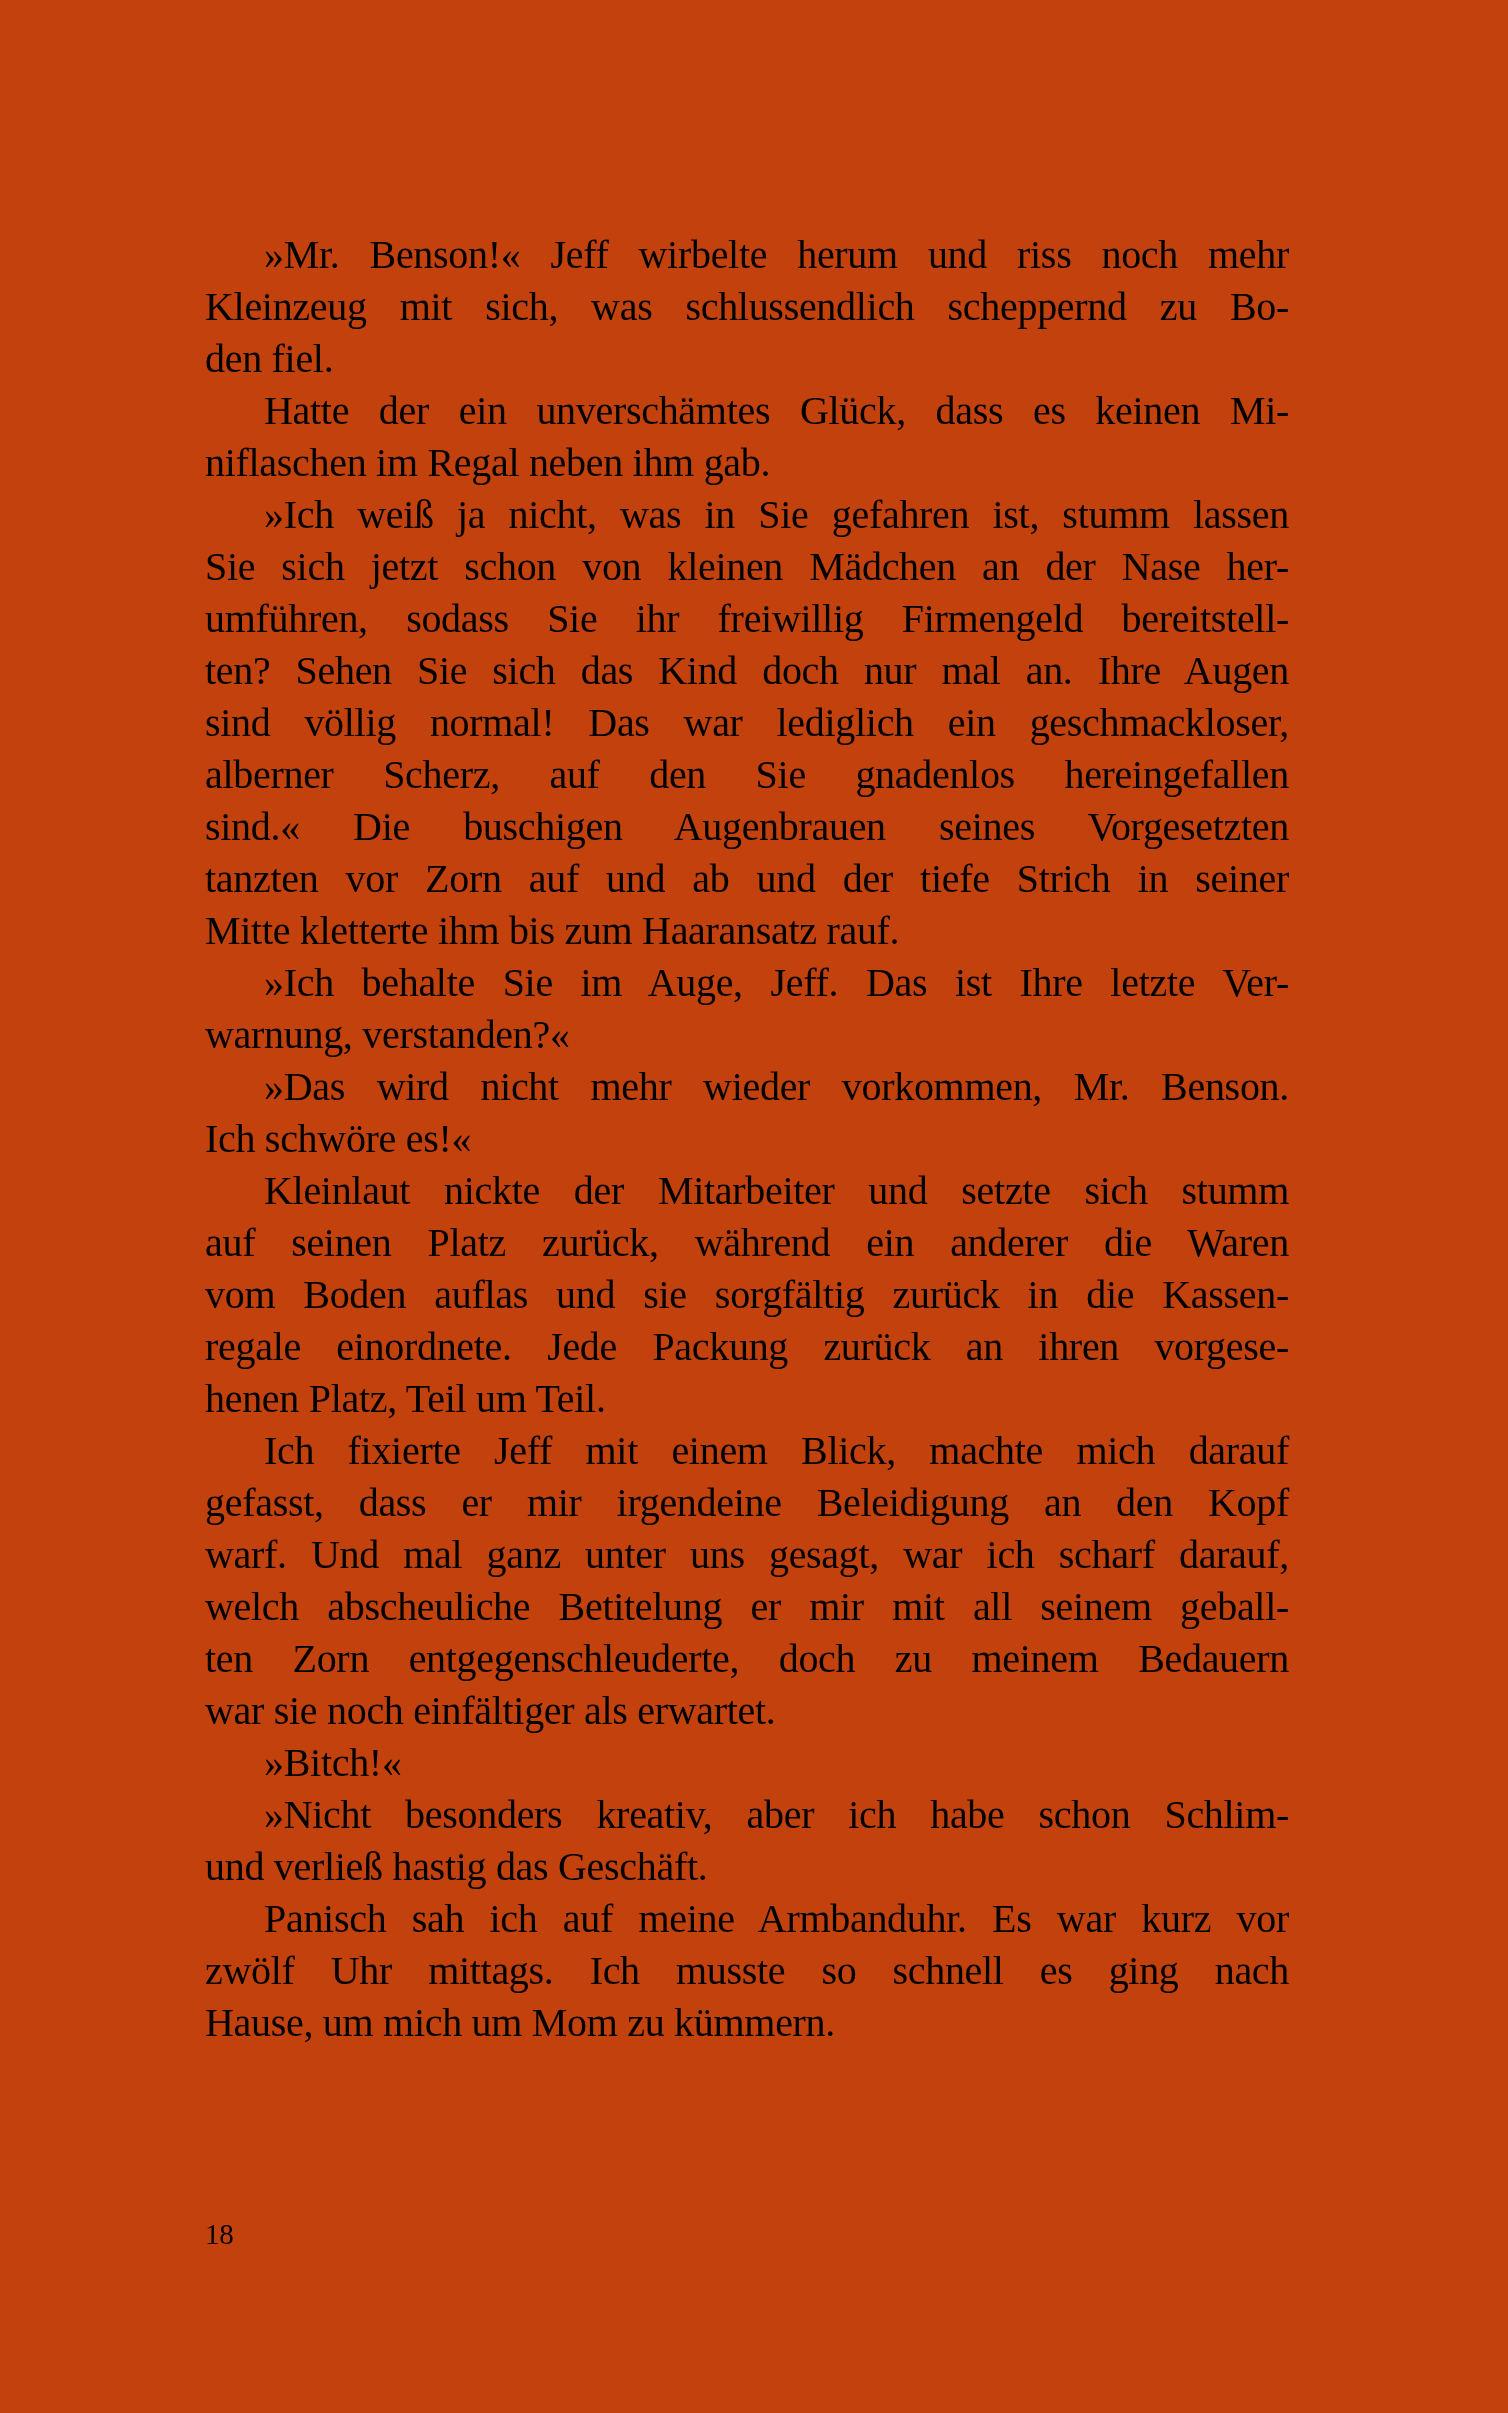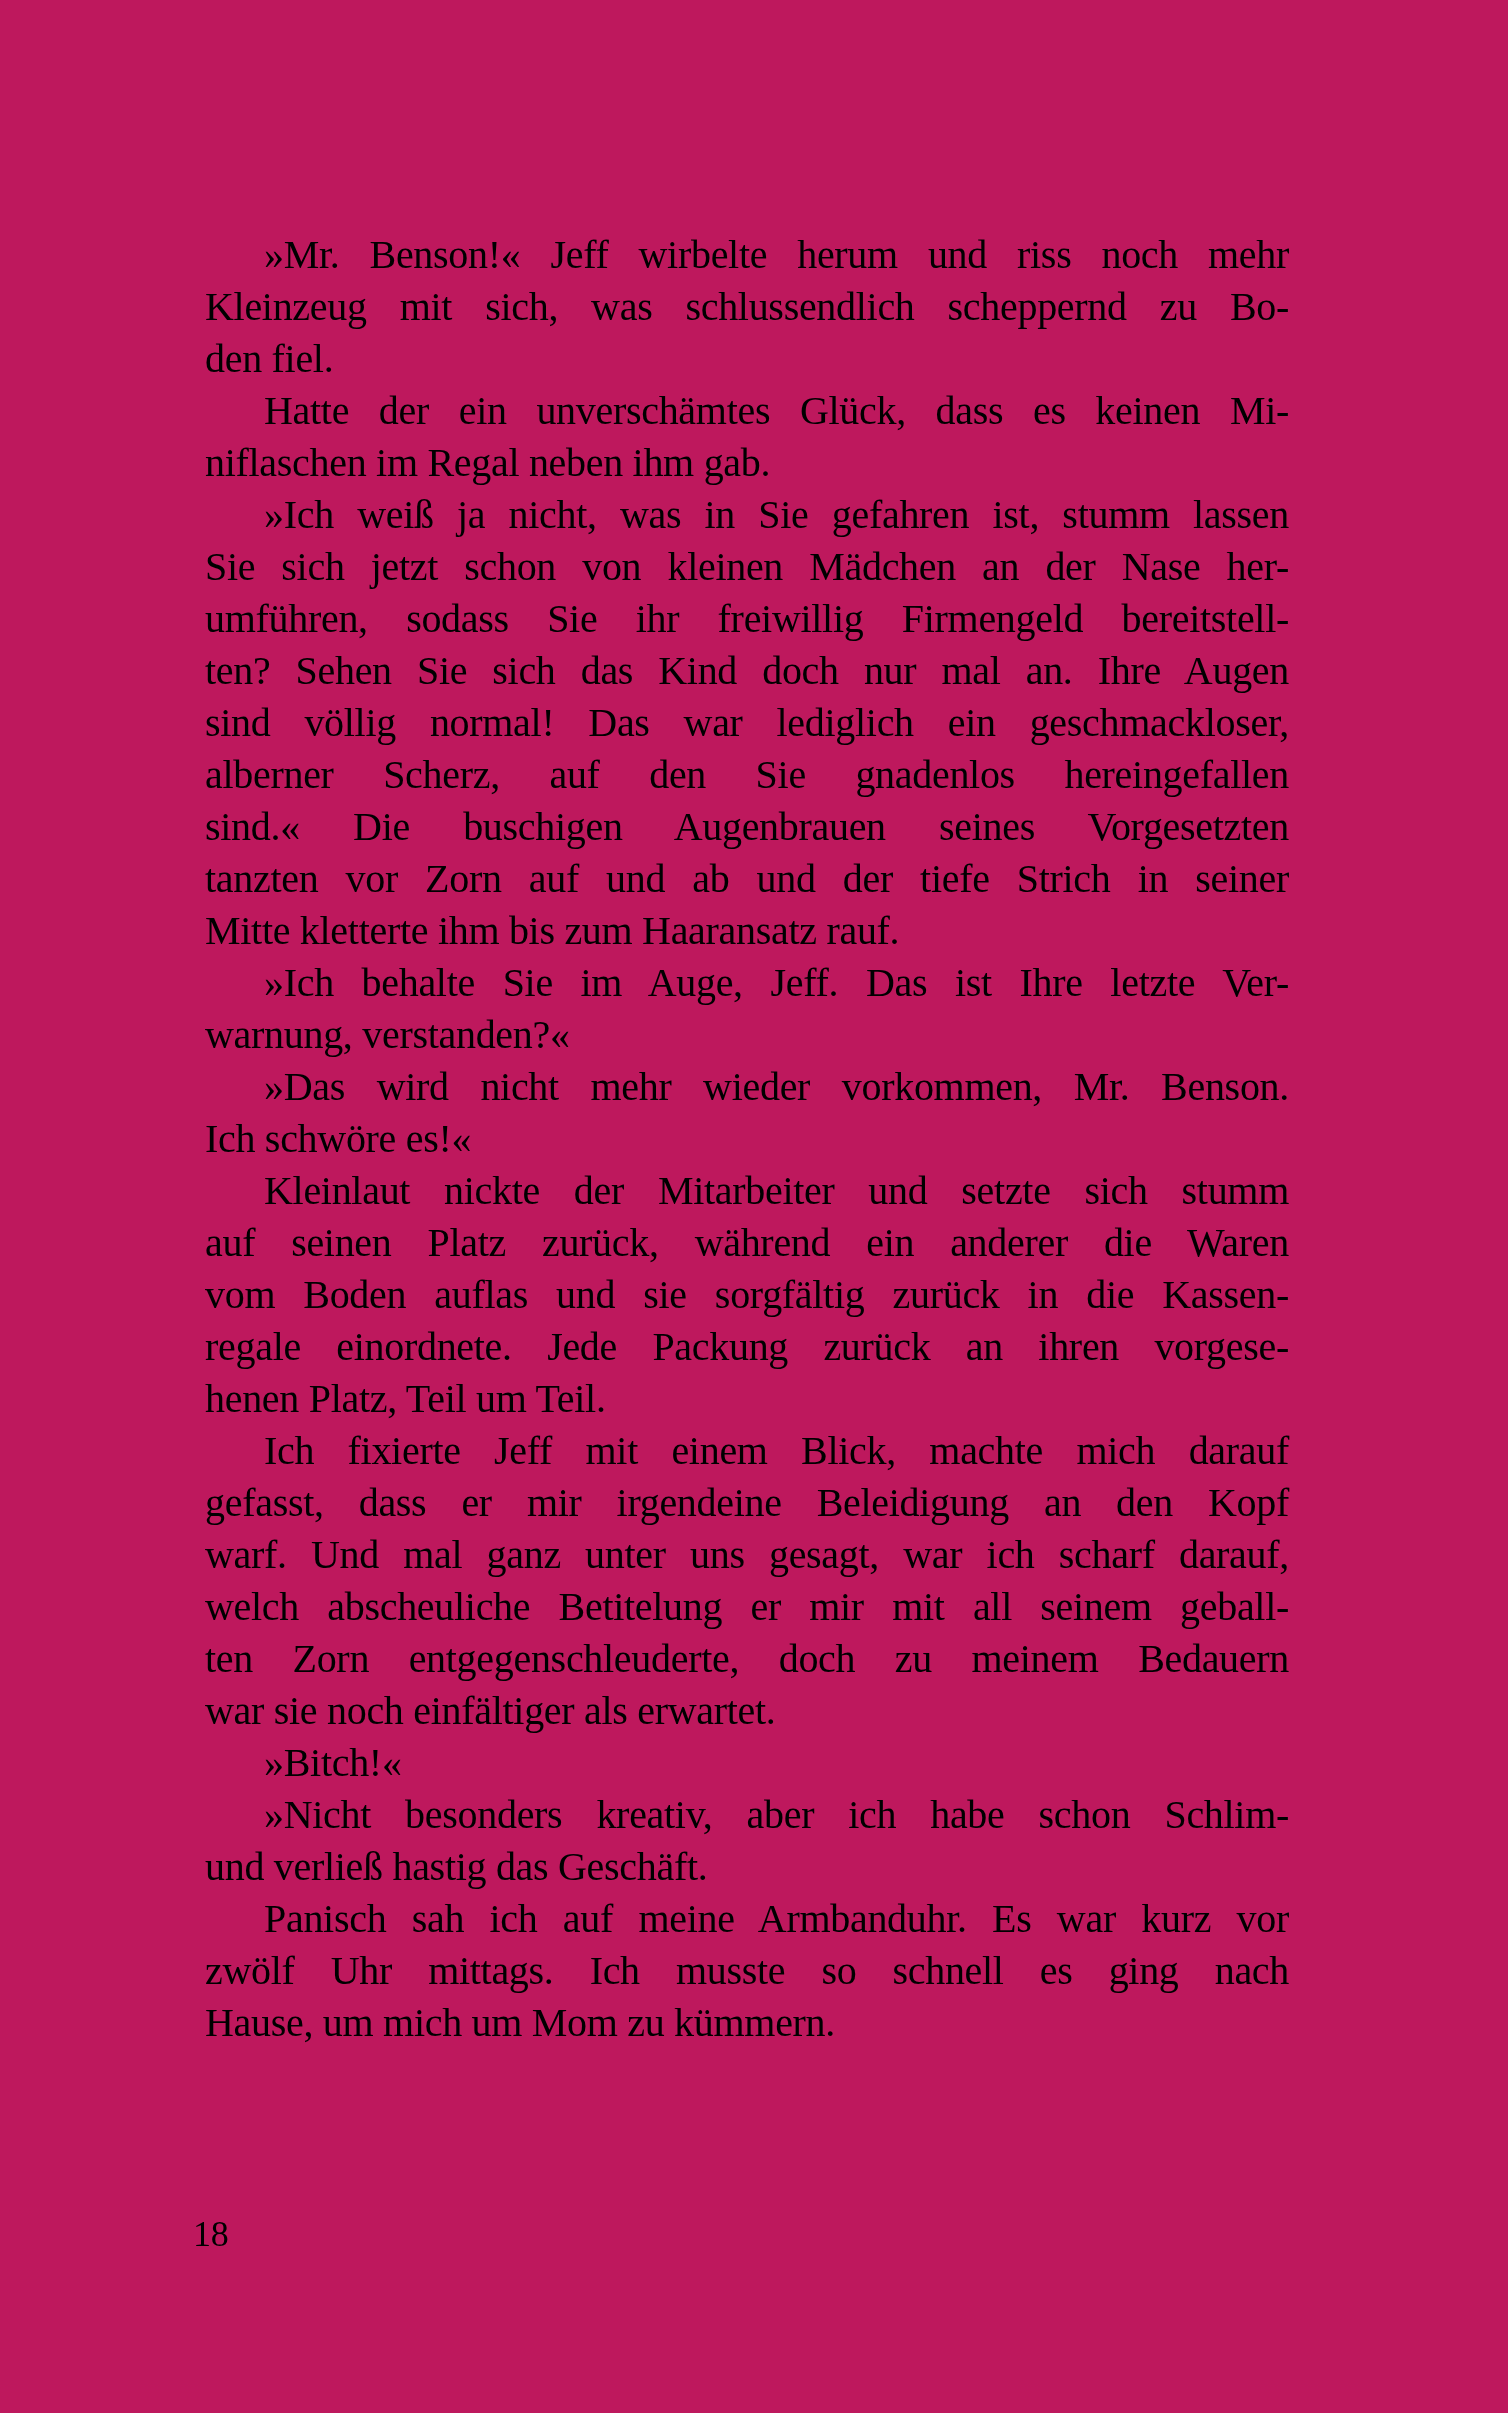--- a/index.html
+++ b/index.html
@@ -11,21 +11,21 @@
     width: 1508px;
     height: 2413px;
     position: relative;
     overflow: hidden;
     font-family: "Liberation Serif", "DejaVu Serif", serif;
     color: #000000;
   }
   .page {
     position: absolute;
     inset: 0;
-    background: #be185d;
+    background: #c2410c;
     text-decoration: underline;
   }
   .text-block {
     position: absolute;
     left: 205px;
     top: 229px;
     width: 1084px;
   }
   .paragraph {
     margin: 0;
@@ -43,23 +43,23 @@
   }
   .line.last {
     text-align: right;
     text-align-last: left;
   }
   .line.first {
     text-indent: 59px;
   }
   .page-number {
     position: absolute;
-    left: 193px;
+    left: 205px;
     top: 2208px;
-    font-size: 36px;
+    font-size: 29px;
     line-height: 52px;
     letter-spacing: -0.3px;
   }
 </style>
 </head>
 <body>
 
 <div class="page">
   <div class="text-block">
       <div class="paragraph">

